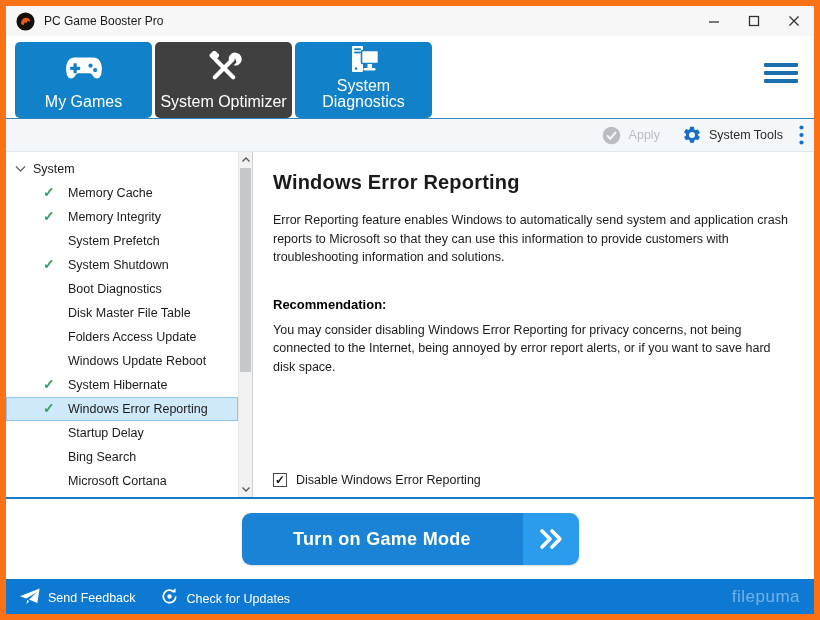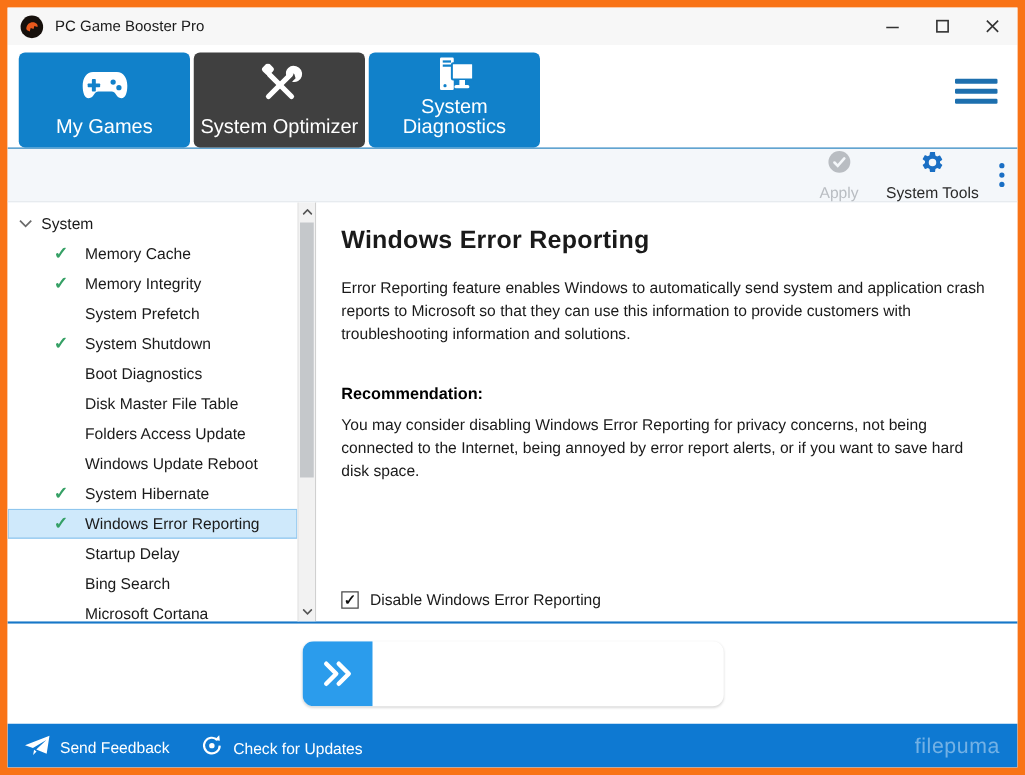--- a/index.html
+++ b/index.html
@@ -18,21 +18,21 @@
   .tabstrip { flex:0 0 83px; background:#fff; position:relative; display:flex; padding:6px 0 0 9px; border-bottom:1px solid #2e86c1; }
   .tab { width:137px; height:76px; border-radius:5px; margin-right:3px; background:#1181ca; color:#fff; display:flex; flex-direction:column; align-items:center; justify-content:flex-end; padding-bottom:8px; cursor:pointer; }
   .tab.active { background:#404040; }
   .tab .tab-icon { flex:1; display:flex; align-items:center; justify-content:center; }
   .tab-label { font-size:16px; line-height:1;text-align:center; }
   .hamburger { position:absolute; right:16px; top:27px; width:34px; cursor:pointer; }
   .hamburger div { height:4px; background:#1d6fae; margin-bottom:4px; border-radius:1px; }
 
   
   .toolbar { flex:0 0 33px; background:#f4f7fa; border-bottom:1px solid #e2e7eb; display:flex; align-items:center; justify-content:flex-end; padding-right:10px; }
-  .tool-group { display:flex; align-items:center; gap:7px; cursor:pointer;flex-direction:column; }
+  .tool-group { display:flex; align-items:center; gap:7px; cursor:pointer; }
   .apply-group { margin-right:22px; }
   .apply-label { font-size:12.5px; color:#b9bdc2; }
   .systools-label { font-size:12.5px; color:#2a2a2a; }
   .dots { margin-left:16px; cursor:pointer; display:flex; align-items:center; }
 
   
   .content { flex:1 1 auto; display:flex; min-height:0; }
   .sidebar { flex:0 0 247px; border-right:1px solid #d0d0d0; position:relative; background:#fff; }
   .tree { position:absolute; left:0; top:0; bottom:0; right:14px; overflow:hidden; padding-top:4px; }
   .tree-root { height:25px; display:flex; align-items:center; gap:7px; padding-left:9px; font-size:12.5px; color:#1a1a1a; cursor:pointer; }
@@ -255,20 +255,21 @@
         <span class="cb-label">Disable Windows Error Reporting</span>
       </div>
     </div>
 
   </div>
 
   <div class="blue-sep"></div>
 
   <div class="button-strip">
     <div class="game-btn">
+      <div class="game-btn-main">Turn on Game Mode</div>
       <div class="game-btn-chev">
         <svg width="26" height="24" viewBox="0 0 26 24" fill="none" stroke="#fff" stroke-width="3.6" stroke-linecap="round" stroke-linejoin="round">
           <path d="M4 4 L12 12 L4 20"></path>
           <path d="M14 4 L22 12 L14 20"></path>
         </svg>
       </div>
     </div>
   </div>
 
   <div class="footer">

